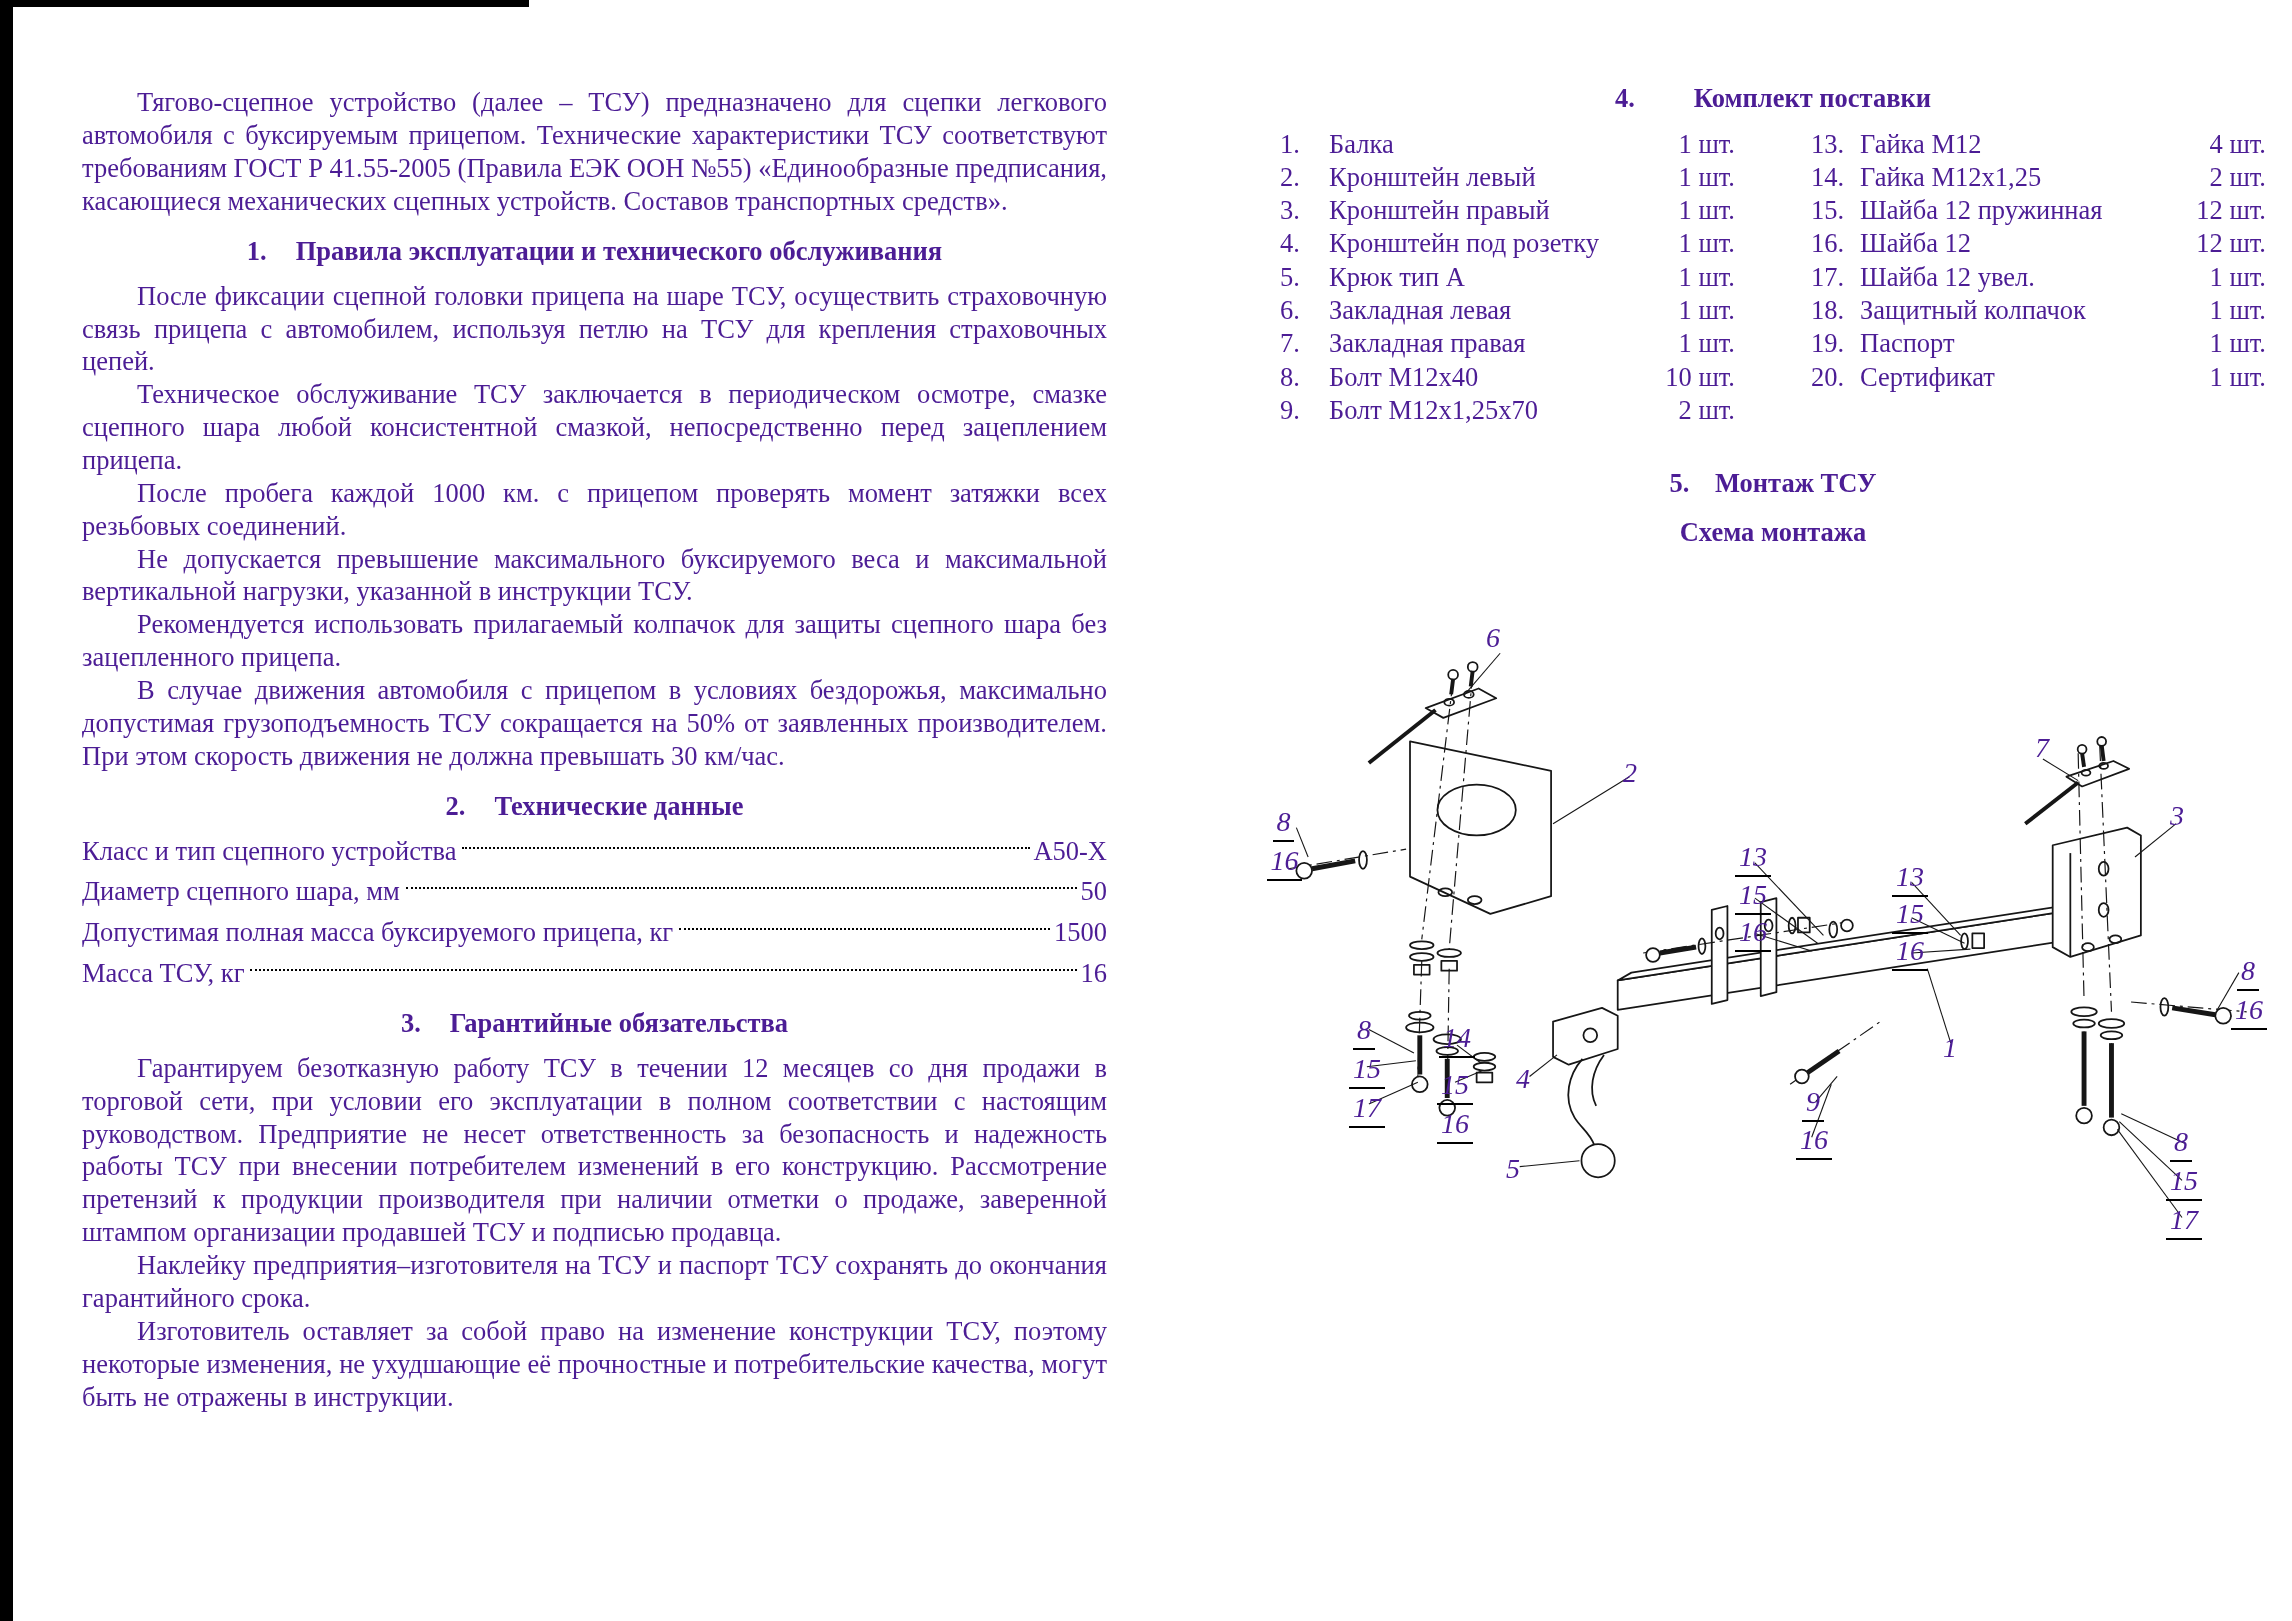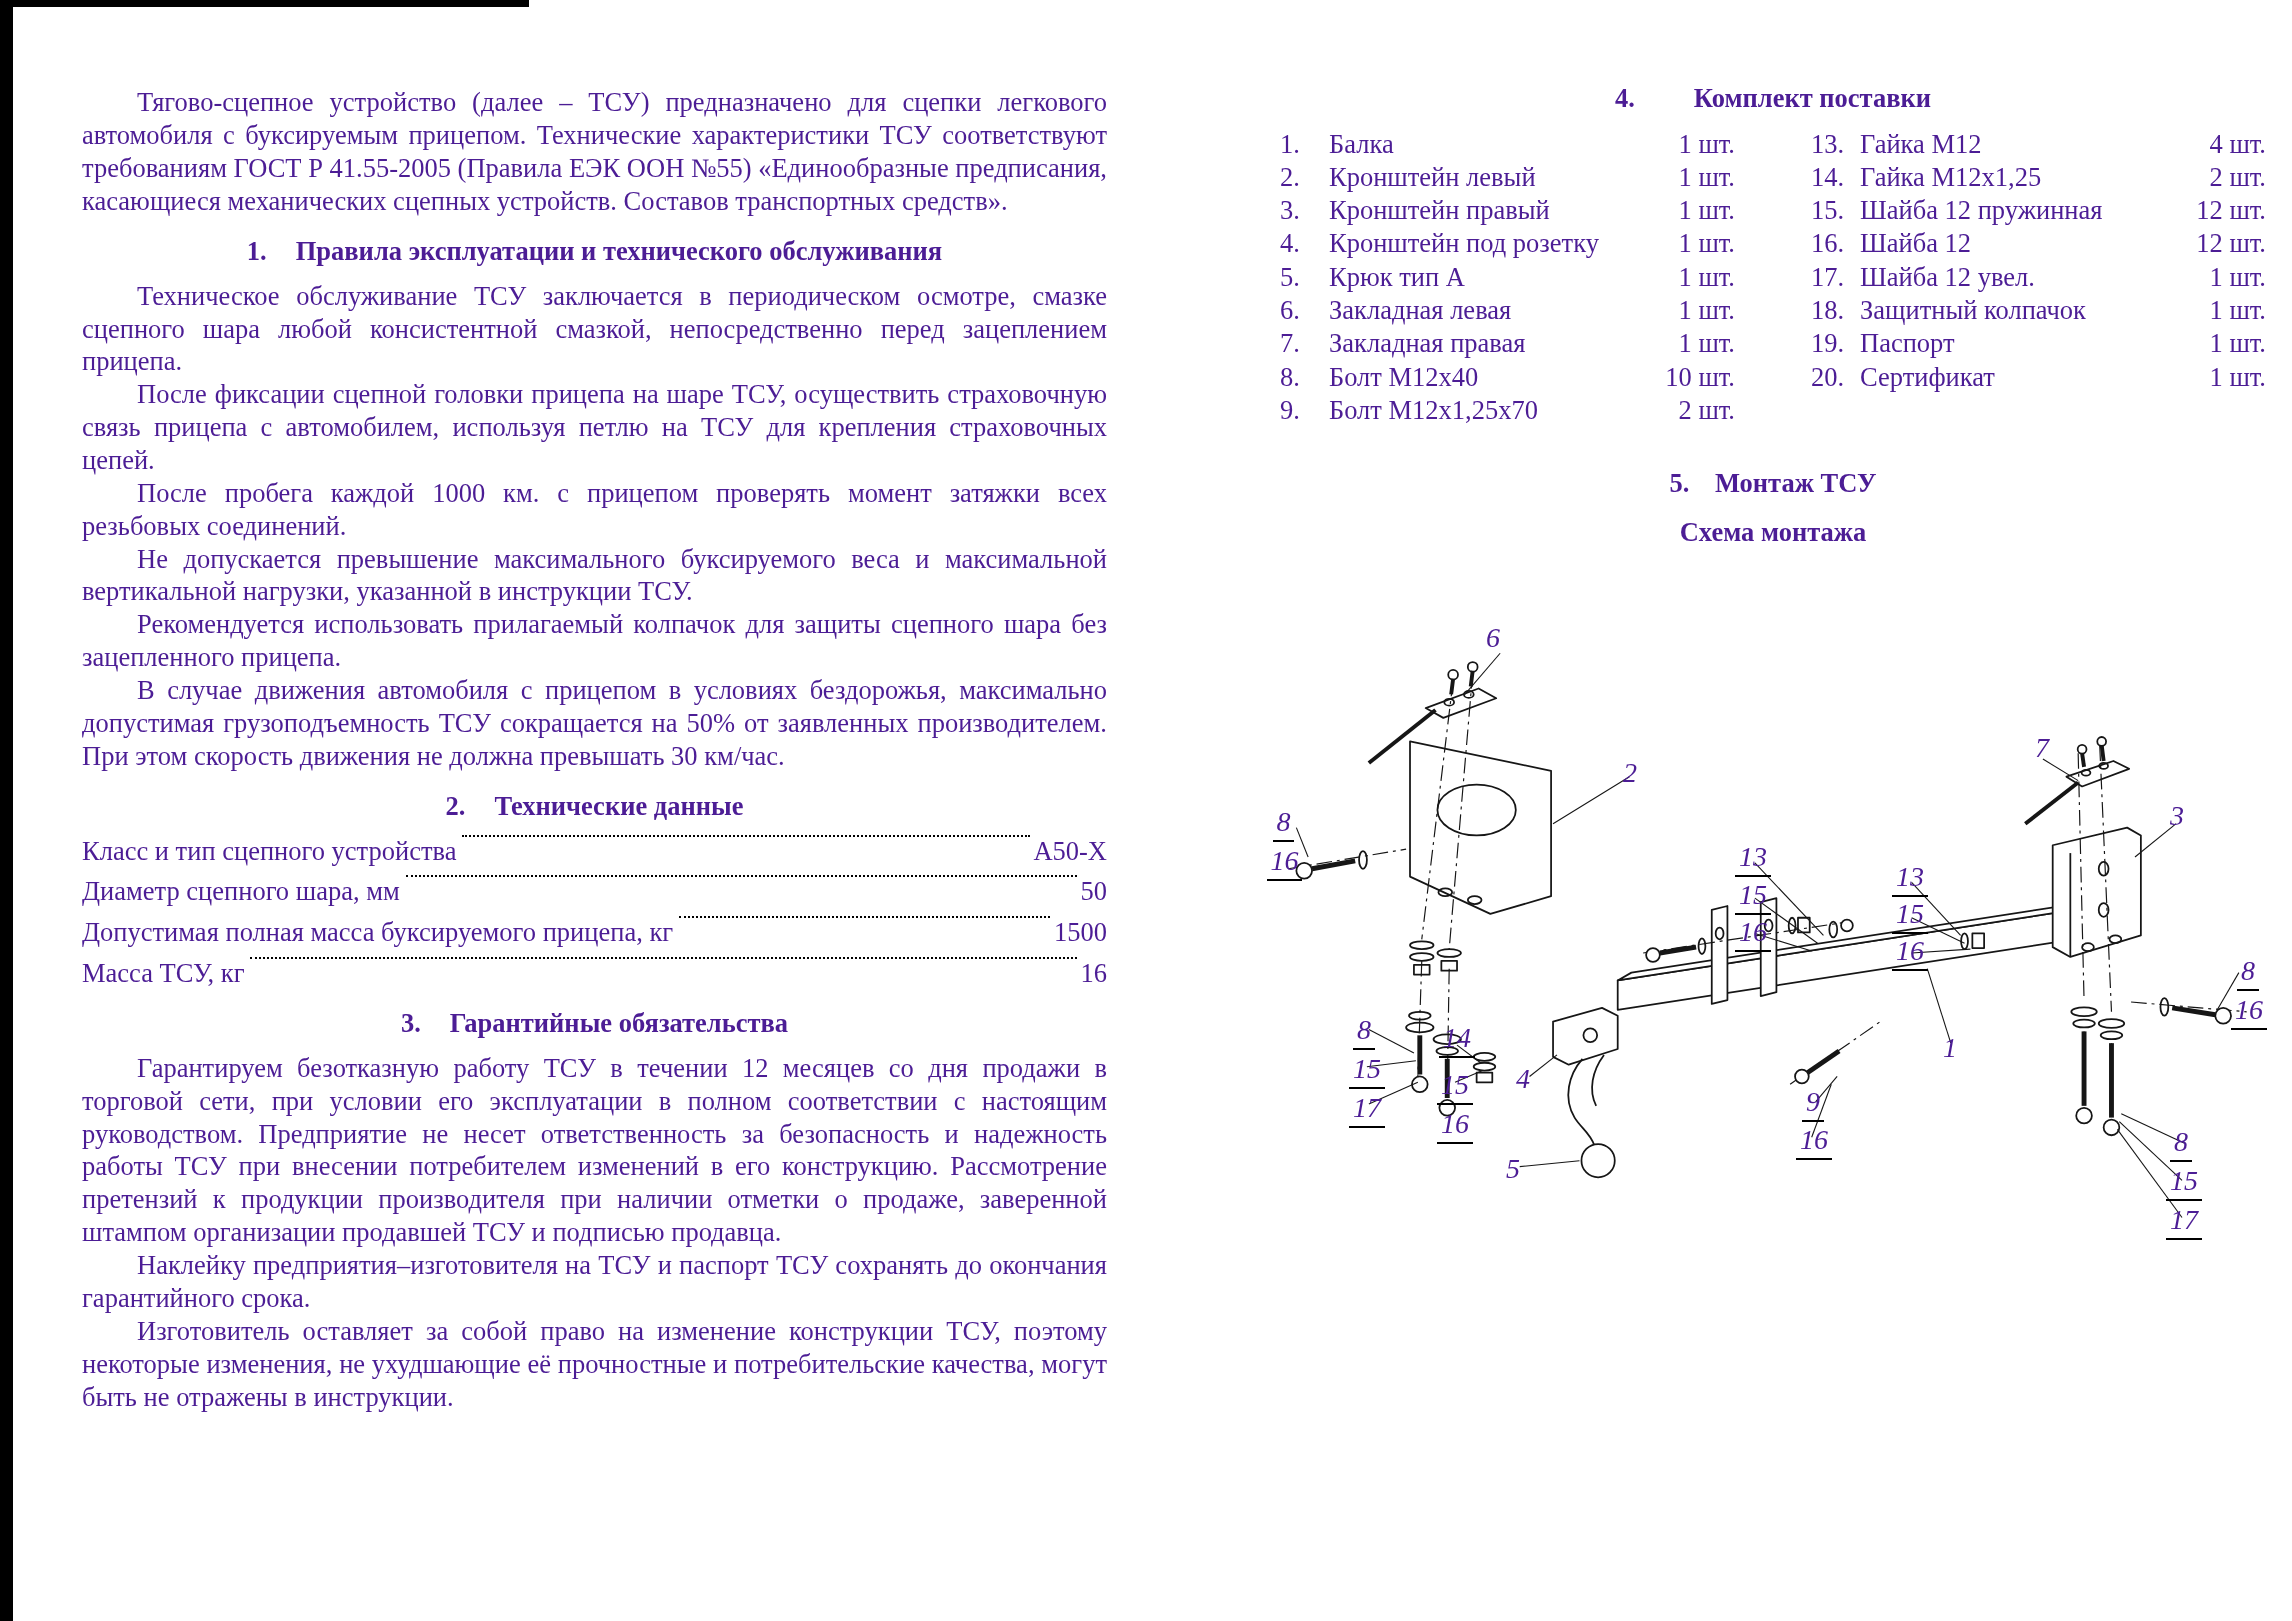--- a/index.html
+++ b/index.html
@@ -15,21 +15,21 @@
   .col { position:absolute; }
   .col-left  { left:82px;  top:86px;  width:1025px; font-size:26.5px; line-height:1.24; }
   .col-right { left:1280px; top:82px; width:986px; font-size:26.5px; line-height:1.24; }
 
   p.para { margin:0; text-align:justify; text-indent:55px; }
   h3.sec { margin:17.6px 0 11.8px; font-size:26.5px; font-weight:bold;
            display:flex; justify-content:center; }
   h3.sec .sec-num { margin-right:29px; }
 
   .tech { margin-top:9.8px; margin-bottom:3.9px; }
-  .tech-row { display:flex; align-items:flex-start; margin:7.8px 0; }
+  .tech-row { display:flex; align-items:center; margin:7.8px 0; }
   .tech-label { white-space:nowrap; }
   .tech-dots { flex:1; border-bottom:2.5px dotted #000; margin:0 3.9px 6.9px 5.9px; }
   .tech-value { white-space:nowrap; }
 
   .parts { display:flex; gap:76px; margin-top:9.8px; }
   .parts-col { flex:1; }
   .part-row { display:flex; margin:2px 0; line-height:1.18; }
   .part-num { width:49px; }
   .part-name { flex:1; }
   .part-qty { width:120px; text-align:right; white-space:nowrap; }
@@ -52,22 +52,22 @@
   <div class="scan-left"></div>
   <div class="scan-top"></div>
 
   <div class="col col-left">
     <p class="para">Тягово-сцепное устройство (далее – ТСУ) предназначено для сцепки легкового автомобиля с буксируемым прицепом. Технические характеристики ТСУ соответствуют требованиям ГОСТ Р 41.55-2005 (Правила ЕЭК ООН №55) «Единообразные предписания, касающиеся механических сцепных устройств. Составов транспортных средств».</p>
 
     <h3 class="sec">
       <span class="sec-num">1.</span>
       <span>Правила эксплуатации и технического  обслуживания</span>
     </h3>
+    <p class="para">После фиксации сцепной головки прицепа на шаре ТСУ, осуществить страховочную связь прицепа с автомобилем, используя петлю на ТСУ для крепления страховочных цепей.</p>
     <p class="para">Техническое обслуживание ТСУ заключается в периодическом осмотре, смазке сцепного шара любой консистентной смазкой, непосредственно перед зацеплением прицепа.</p>
-    <p class="para">После фиксации сцепной головки прицепа на шаре ТСУ, осуществить страховочную связь прицепа с автомобилем, используя петлю на ТСУ для крепления страховочных цепей.</p>
     <p class="para">После пробега каждой 1000 км. с прицепом проверять момент затяжки всех резьбовых соединений.</p>
     <p class="para">Не допускается превышение максимального буксируемого веса и максимальной вертикальной нагрузки, указанной в инструкции ТСУ.</p>
     <p class="para">Рекомендуется использовать прилагаемый колпачок для защиты сцепного шара без зацепленного прицепа.</p>
     <p class="para">В случае движения автомобиля с прицепом в условиях бездорожья, максимально допустимая грузоподъемность ТСУ сокращается на 50% от заявленных производителем. При этом скорость движения не должна превышать 30 км/час.</p>
 
     <h3 class="sec">
       <span class="sec-num">2.</span>
       <span>Технические данные</span>
     </h3>
     <div class="tech">

